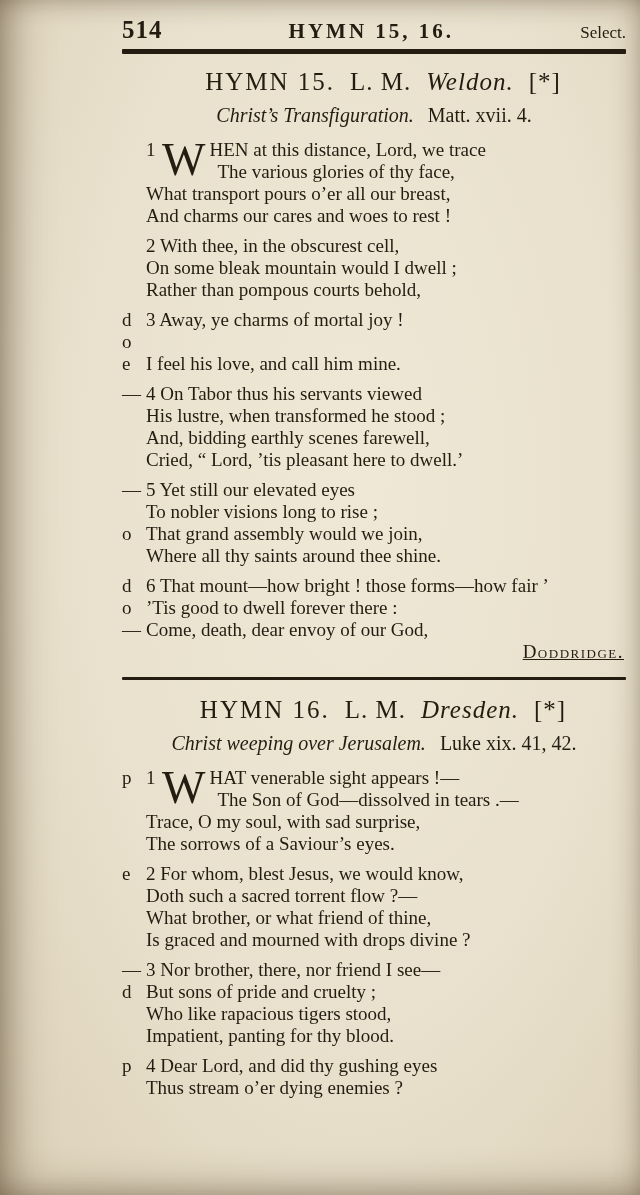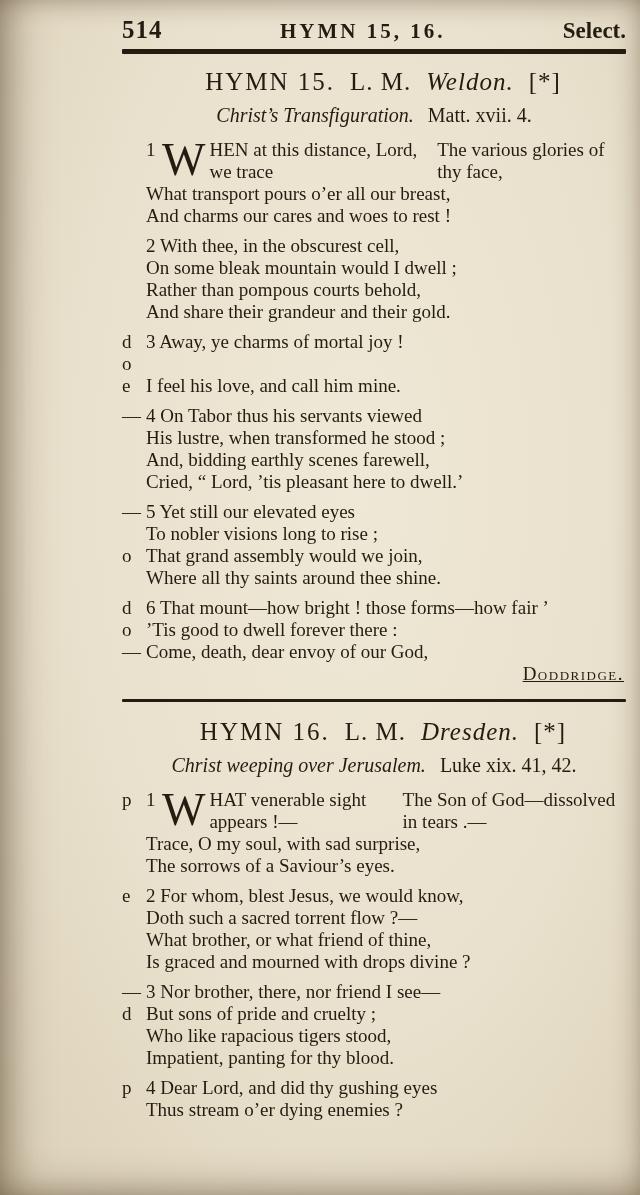--- a/index.html
+++ b/index.html
@@ -28,21 +28,21 @@
   }
   
   .page-header {
     display: flex;
     justify-content: space-between;
     align-items: baseline;
     margin-bottom: 5px;
   }
   .page-number { font-size: 25px; font-weight: bold; letter-spacing: 1px; }
   .running-title { font-size: 21px; font-weight: bold; letter-spacing: 3px; }
-  .section-label { font-size: 23px; font-weight: bold; }
+  .section-label { font-size: 17px; font-weight: normal; }
   .header-rule {
     height: 5px;
     background: var(--ink);
     margin-bottom: 14px;
     border-radius: 1px;
   }
   
   .hymn-heading {
     display: flex;
     justify-content: center;
@@ -78,21 +78,21 @@
   }
   .vnum { flex: 0 0 16px; width: 16px; }
   .ltext { white-space: pre-wrap; }
   .dropline { align-items: flex-start; }
   .dropcap {
     font-size: 46px;
     line-height: 42px;
     margin-right: 5px;
     letter-spacing: -1px;
   }
-  .dropbody { display: flex; flex-direction: row; }
+  .dropbody { display: flex; flex-direction: column; }
   .dtext { line-height: 22px; white-space: pre-wrap; }
   .l2 { padding-left: 8px; }
   .attribution {
     margin-left: auto;
     font-variant: small-caps;
     letter-spacing: 1.5px;
     padding-right: 2px;
     text-decoration: underline;
   }
   
@@ -152,24 +152,20 @@
             <span class="ltext">2 With thee, in the obscurest cell,</span>
           </div>
           <div class="line">
             <span class="marker"></span>
             <span class="ltext">On some bleak mountain would I dwell ;</span>
           </div>
           <div class="line">
             <span class="marker"></span>
             <span class="ltext">Rather than pompous courts behold,</span>
           </div>
-          <div class="line">
-            <span class="marker"></span>
-            <span class="ltext">And share their grandeur and their gold.</span>
-          </div>
         </div>
         <div class="stanza">
           <div class="line">
             <span class="marker">d</span>
             <span class="ltext">3 Away, ye charms of mortal joy !</span>
           </div>
           <div class="line">
             <span class="marker">o</span>
           </div>
           <div class="line">

